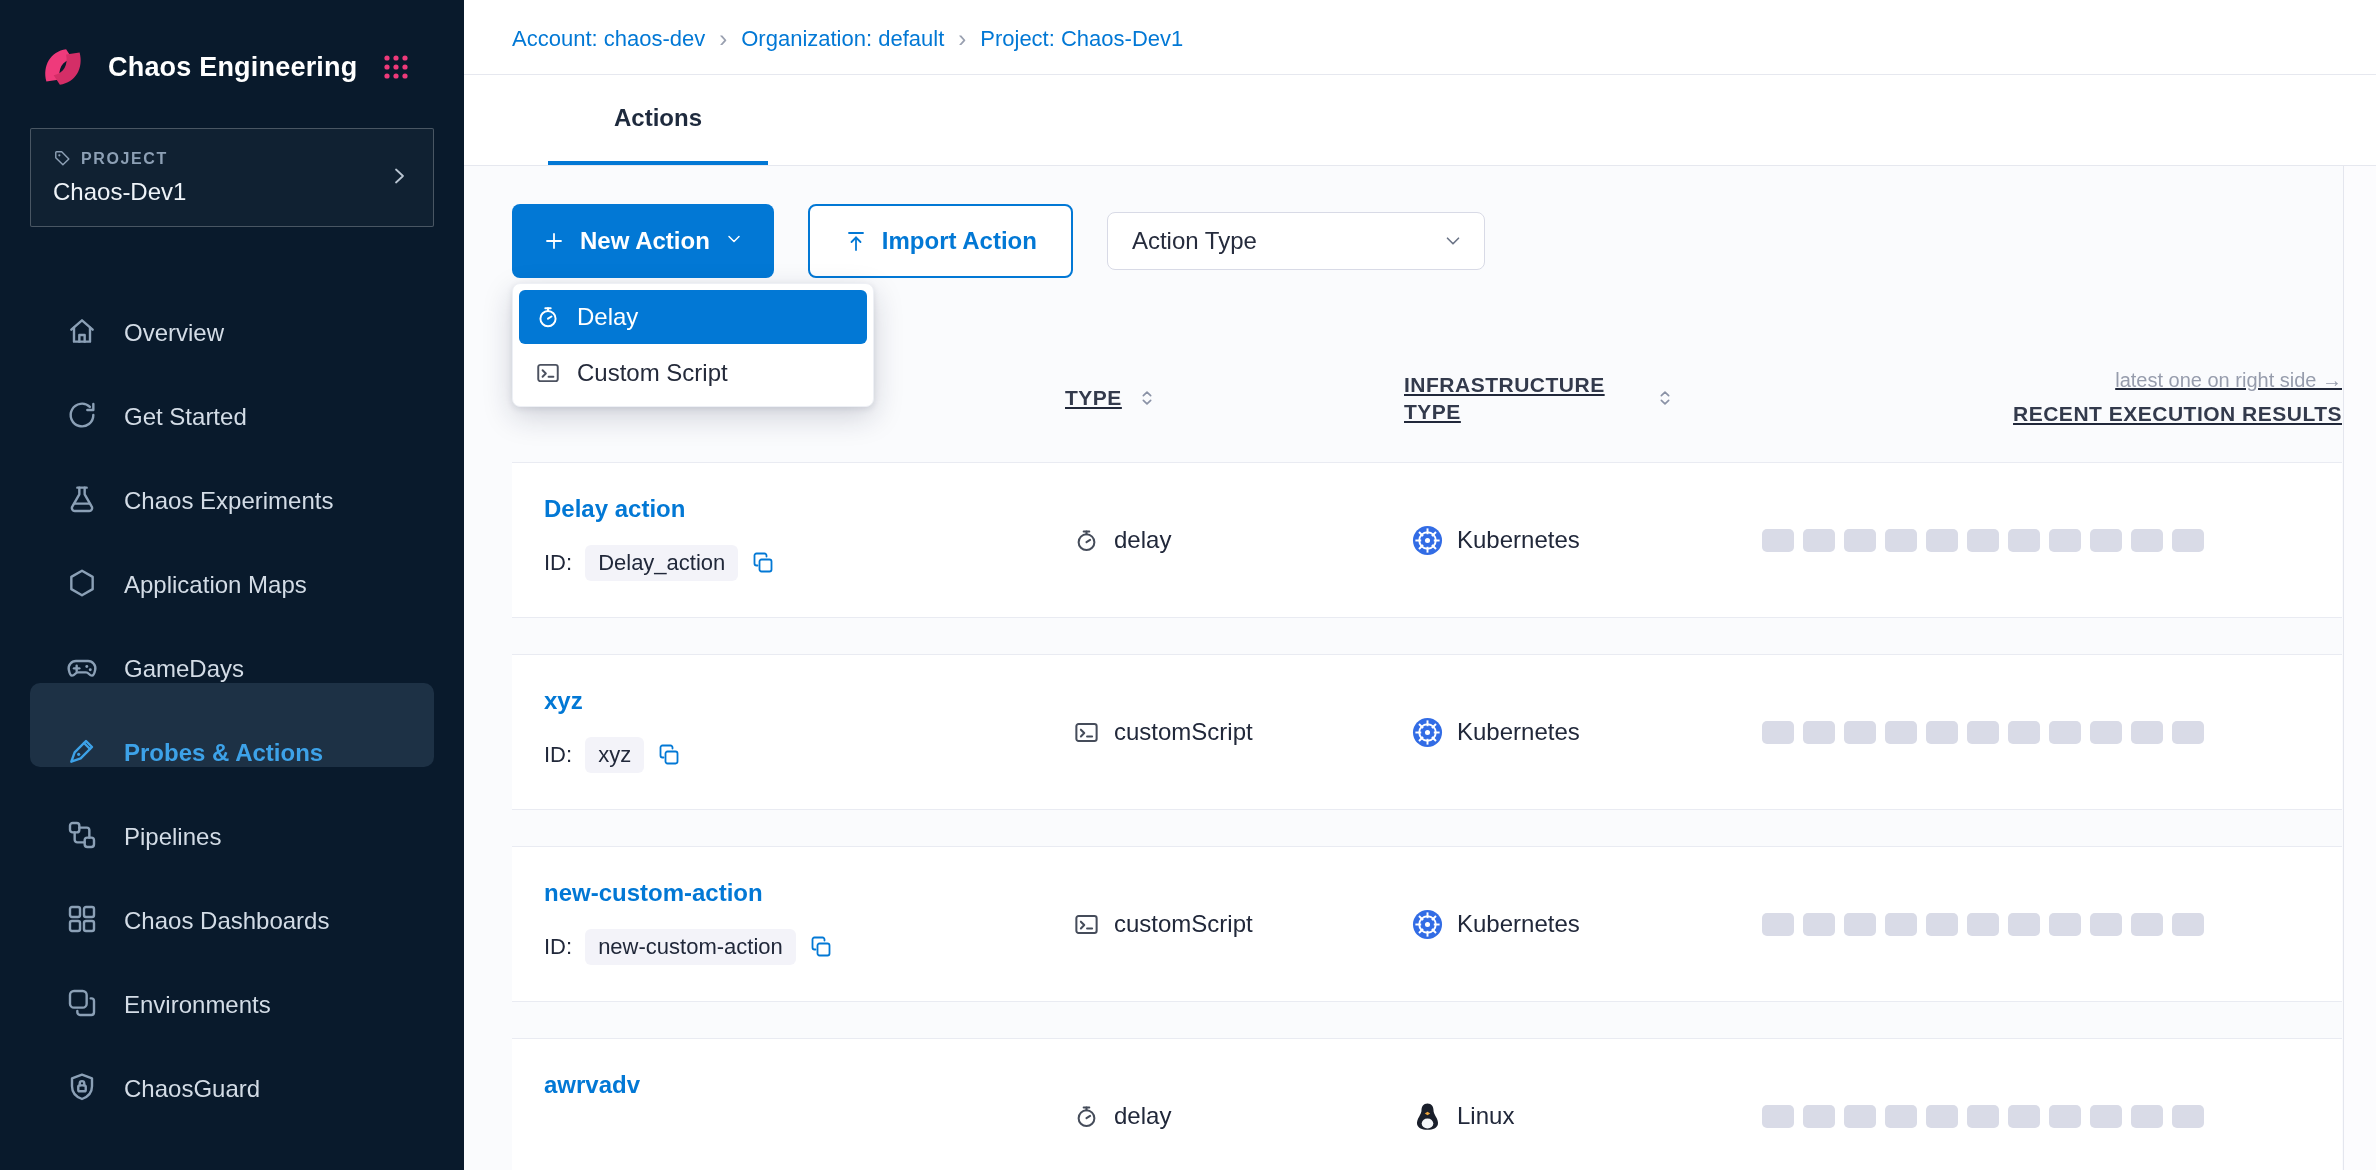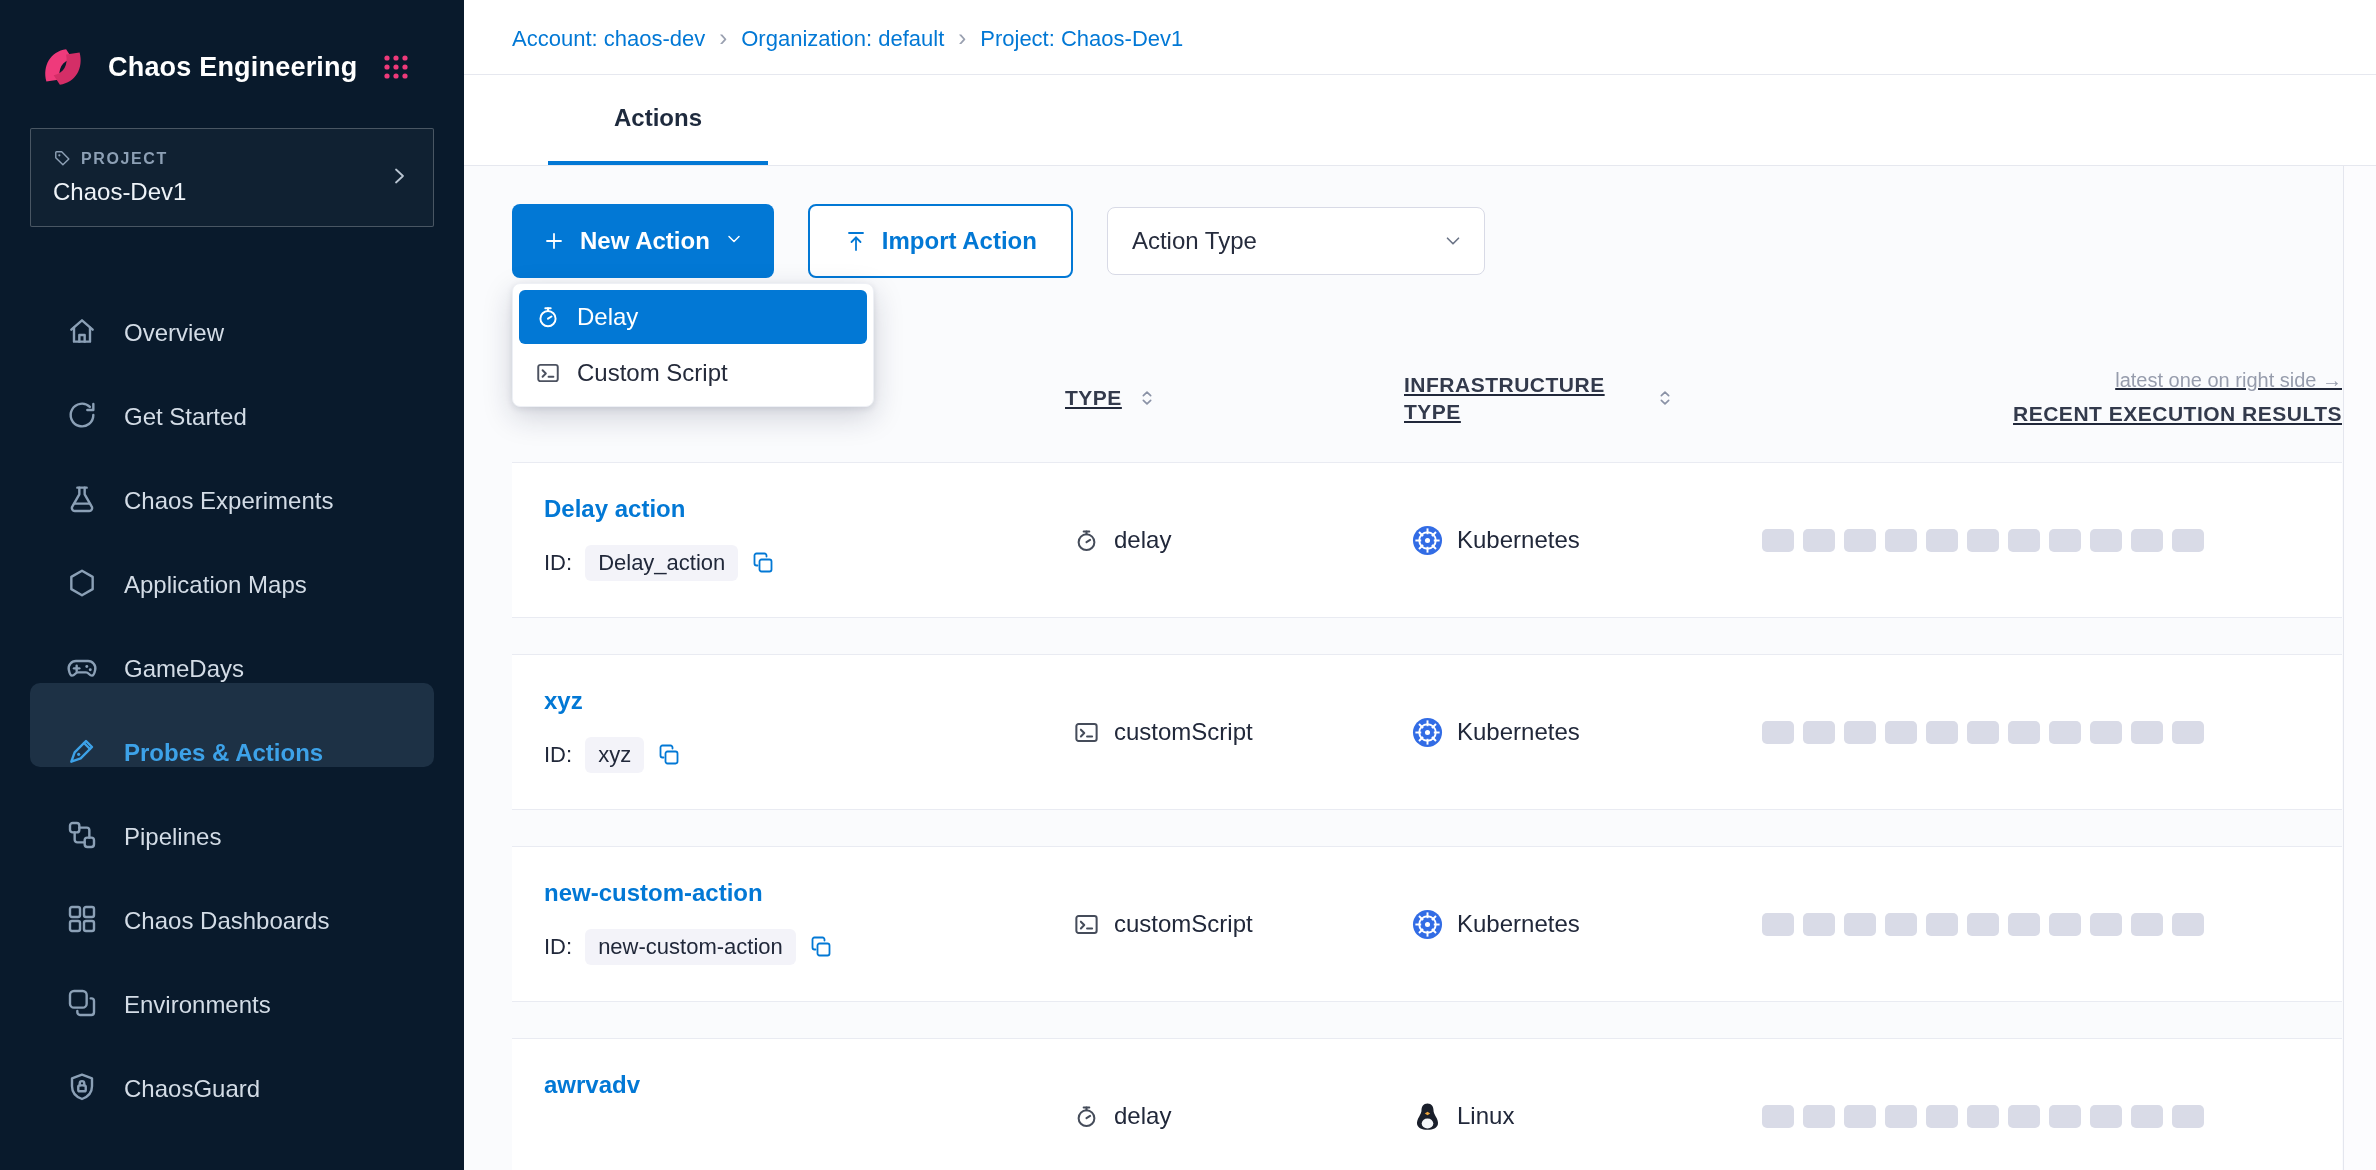--- a/index.html
+++ b/index.html
@@ -33,41 +33,41 @@
   .nav-item.active { background: #1d3145; color: #3da2e8; }
   .nav-item.active .nav-label { color: #3da2e8; font-weight: bold; }
 
   .icon-stroke * { fill: none; stroke: currentColor; stroke-width: 1.8; stroke-linecap: round; stroke-linejoin: round; }
   .icon-stroke .dotfill { fill: currentColor; stroke: none; }
 
   
   .main { flex: 1; min-width: 0; display: flex; flex-direction: column; background: #fff; position: relative; }
 
   .main-header { padding: 26px 48px 22px 48px; }
-  .breadcrumb { display: flex; align-items: flex-start; gap: 14px; font-size: 22px; }
+  .breadcrumb { display: flex; align-items: center; gap: 14px; font-size: 22px; }
   .crumb { color: #0278d5; text-decoration: none; cursor: pointer; }
   .crumb-sep { color: #99a0b0; font-size: 24px; line-height: 1; }
   .page-title { margin-top: 16px; font-size: 37px; font-weight: bold; color: #1e2a3d; letter-spacing: .2px; }
 
   .tabs-bar { border-top: 1px solid #e6e8ef; border-bottom: 1px solid #e6e8ef; height: 92px;
               display: flex; align-items: stretch; padding-left: 56px; background: #fff; }
   .tab { display: flex; align-items: center; font-size: 24px; color: #4e5668; padding: 0 6px; cursor: pointer; }
   .tab.active { font-weight: bold; color: #1e2a3d; padding: 0 66px; margin-left: 28px; border-bottom: 4px solid #0278d5; }
 
   .section { flex: 1; background: #fafbfd; position: relative; overflow: hidden; }
   .scroll-rail { position: absolute; top: 0; right: 0; bottom: 0; width: 33px; border-left: 1px solid #e4e6ee; background: #fcfcfe; }
 
   .toolbar { display: flex; align-items: center; gap: 34px; padding: 38px 0 0 48px; }
   .btn { height: 74px; border-radius: 8px; display: inline-flex; align-items: center; gap: 14px;
          font-size: 24px; font-weight: bold; cursor: pointer; font-family: inherit; }
   .btn svg { width: 24px; height: 24px; }
   .btn-primary { background: #0278d5; color: #fff; border: none; padding: 0 30px; }
   .btn-primary .chev svg { width: 20px; height: 20px; }
   .btn-outline { background: #fff; color: #0278d5; border: 2px solid #0278d5; padding: 0 34px; }
-  .select { height: 68px; width: 378px; background: #fff; border: 1px solid #d8dae6; border-radius: 8px;
+  .select { height: 58px; width: 378px; background: #fff; border: 1px solid #d8dae6; border-radius: 8px;
             display: inline-flex; align-items: center; justify-content: space-between; padding: 0 20px 0 24px;
             font-size: 24px; color: #262c3d; cursor: pointer; }
   .select svg { width: 22px; height: 22px; color: #6a7386; }
 
   .menu { position: absolute; left: 48px; top: 117px; width: 362px; background: #fff; border-radius: 8px;
           border: 1px solid #eef0f5; box-shadow: 0 10px 30px rgba(20,30,60,.18), 0 2px 6px rgba(20,30,60,.10);
           padding: 6px; z-index: 10; display: flex; flex-direction: column; gap: 2px; }
   .menu-item { height: 54px; border-radius: 6px; display: flex; align-items: center; gap: 16px; padding: 0 16px;
                font-size: 24px; color: #242a3a; cursor: pointer; }
   .menu-item svg { width: 26px; height: 26px; color: #4c5260; }

